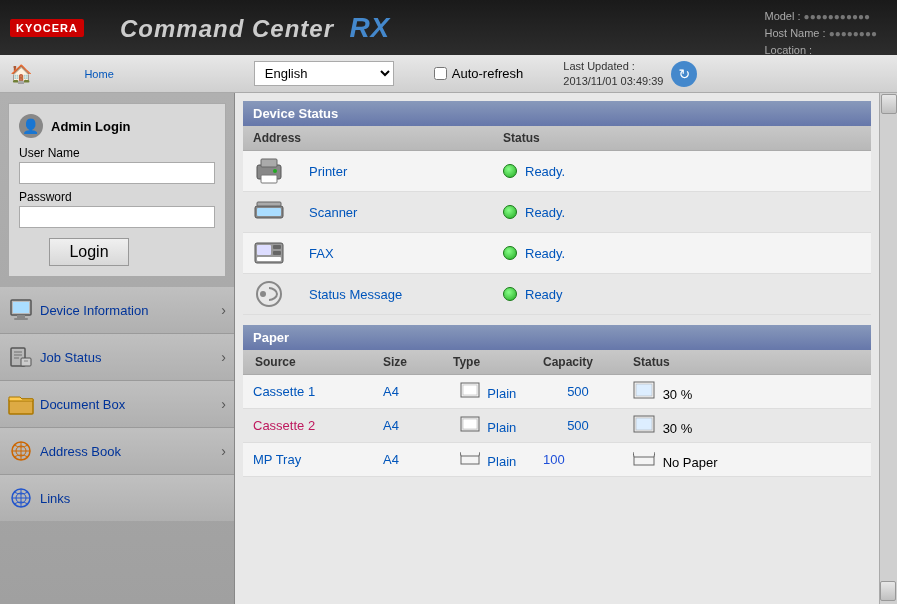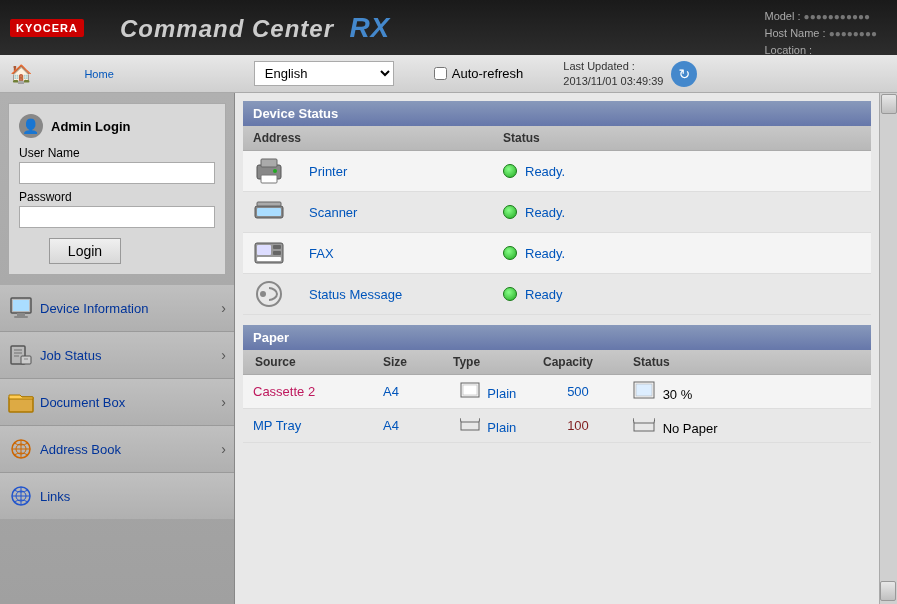--- a/index.html
+++ b/index.html
@@ -160,28 +160,28 @@
     }
     .field-input {
       width: 100%;
       height: 22px;
       border: 1px solid #aaa;
       background: white;
       padding: 2px 4px;
       font-size: 12px;
     }
     #login-btn {
-      width: 72px;
+      width: 80px;
       margin-top: 10px;
       margin-left: 30px;
       padding: 4px 8px;
       background: linear-gradient(to bottom, #f0f0f0, #d8d8d8);
       border: 1px solid #999;
       cursor: pointer;
-      font-size: 14px;
+      font-size: 16px;
     }
 
     
     .nav-item {
       display: flex;
       align-items: center;
       padding: 10px 10px 10px 8px;
       border-bottom: 1px solid #9a9a9a;
       cursor: pointer;
       background: linear-gradient(to bottom, #c0c0c0, #b0b0b0);
@@ -520,20 +520,39 @@
       <thead>
         <tr>
           <th style="width:130px;padding-left:12px;">Source</th>
           <th style="width:70px;">Size</th>
           <th style="width:90px;">Type</th>
           <th style="width:90px;margin-top:16px;">Capacity</th>
           <th>Status</th>
         </tr>
       </thead>
       <tbody id="paper-body">
+      <tr>
+      <td style="color:#0055bb;">Cassette 1</td>
+      <td style="color:#0055bb;">A4</td>
+      <td style="text-align:center;">
+        <span><svg width="20" height="16" viewBox="0 0 20 16">
+                  <rect x="1" y="1" width="18" height="14" fill="none" stroke="#666" stroke-width="1"></rect>
+                  <rect x="3" y="3" width="14" height="10" fill="white" stroke="#aaa" stroke-width="0.5"></rect>
+                </svg></span>
+        <span style="color:#0055bb; margin-left:4px;">Plain</span>
+      </td>
+      <td style="text-align:center; color:#0055bb;">500</td>
+      <td>
+        <span><svg width="22" height="18" viewBox="0 0 22 18">
+                  <rect x="1" y="1" width="20" height="16" fill="none" stroke="#666" stroke-width="1"></rect>
+                  <rect x="3" y="3" width="16" height="12" fill="#ddeeff" stroke="#aaa" stroke-width="0.5"></rect>
+                </svg></span>
+        <span style="margin-left:4px;">30 %</span>
+      </td>
+    </tr>
           <tr>
       <td style="color:#be185d;">Cassette 2</td>
       <td style="color:#0055bb;">A4</td>
       <td style="text-align:center;">
         <span><svg width="20" height="16" viewBox="0 0 20 16">
                   <rect x="1" y="1" width="18" height="14" fill="none" stroke="#666" stroke-width="1"></rect>
                   <rect x="3" y="3" width="14" height="10" fill="white" stroke="#aaa" stroke-width="0.5"></rect>
                 </svg></span>
         <span style="color:#0055bb; margin-left:4px;">Plain</span>
       </td>
@@ -550,21 +569,21 @@
       <td style="color:#0055bb;">MP Tray</td>
       <td style="color:#0055bb;">A4</td>
       <td style="text-align:center;">
         <span><svg width="20" height="16" viewBox="0 0 20 16">
                   <rect x="1" y="6" width="18" height="8" fill="none" stroke="#666" stroke-width="1"></rect>
                   <line x1="1" y1="6" x2="0" y2="2" stroke="#666" stroke-width="1"></line>
                   <line x1="19" y1="6" x2="20" y2="2" stroke="#666" stroke-width="1"></line>
                 </svg></span>
         <span style="color:#0055bb; margin-left:4px;">Plain</span>
       </td>
-      <td style="text-align:center; color:#7f1d1d;">100</td>
+      <td style="color:#1d4ed8;">100</td>
       <td>
         <span><svg width="22" height="18" viewBox="0 0 22 18">
                   <rect x="1" y="8" width="20" height="8" fill="none" stroke="#666" stroke-width="1"></rect>
                   <line x1="1" y1="8" x2="0" y2="3" stroke="#666" stroke-width="1"></line>
                   <line x1="21" y1="8" x2="22" y2="3" stroke="#666" stroke-width="1"></line>
                 </svg></span>
         <span style="margin-left:4px;">No Paper</span>
       </td>
     </tr>
         </tbody>

